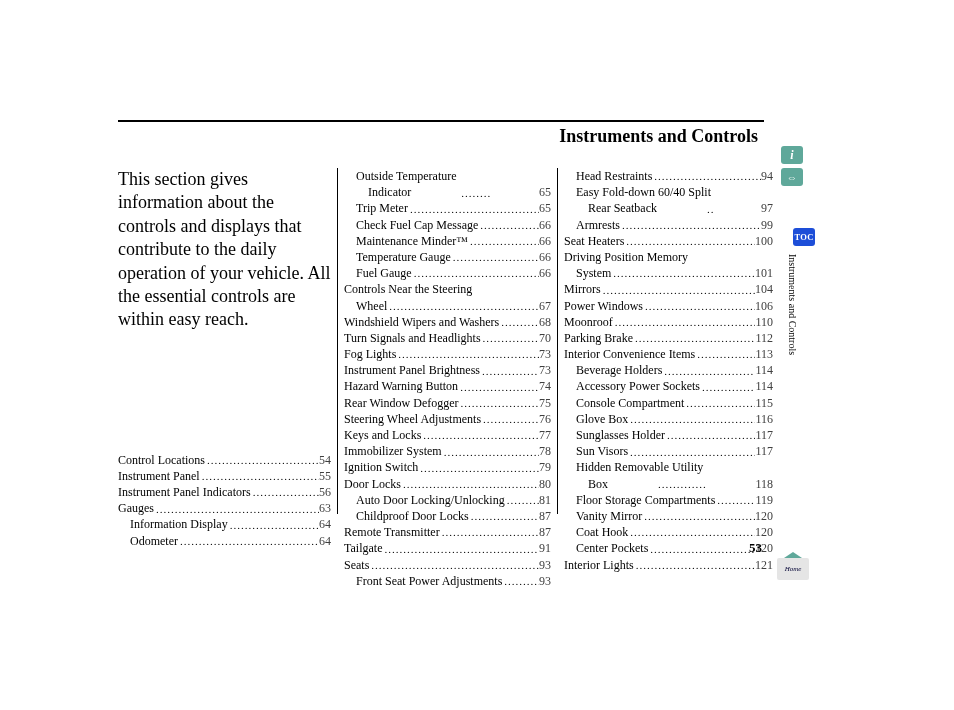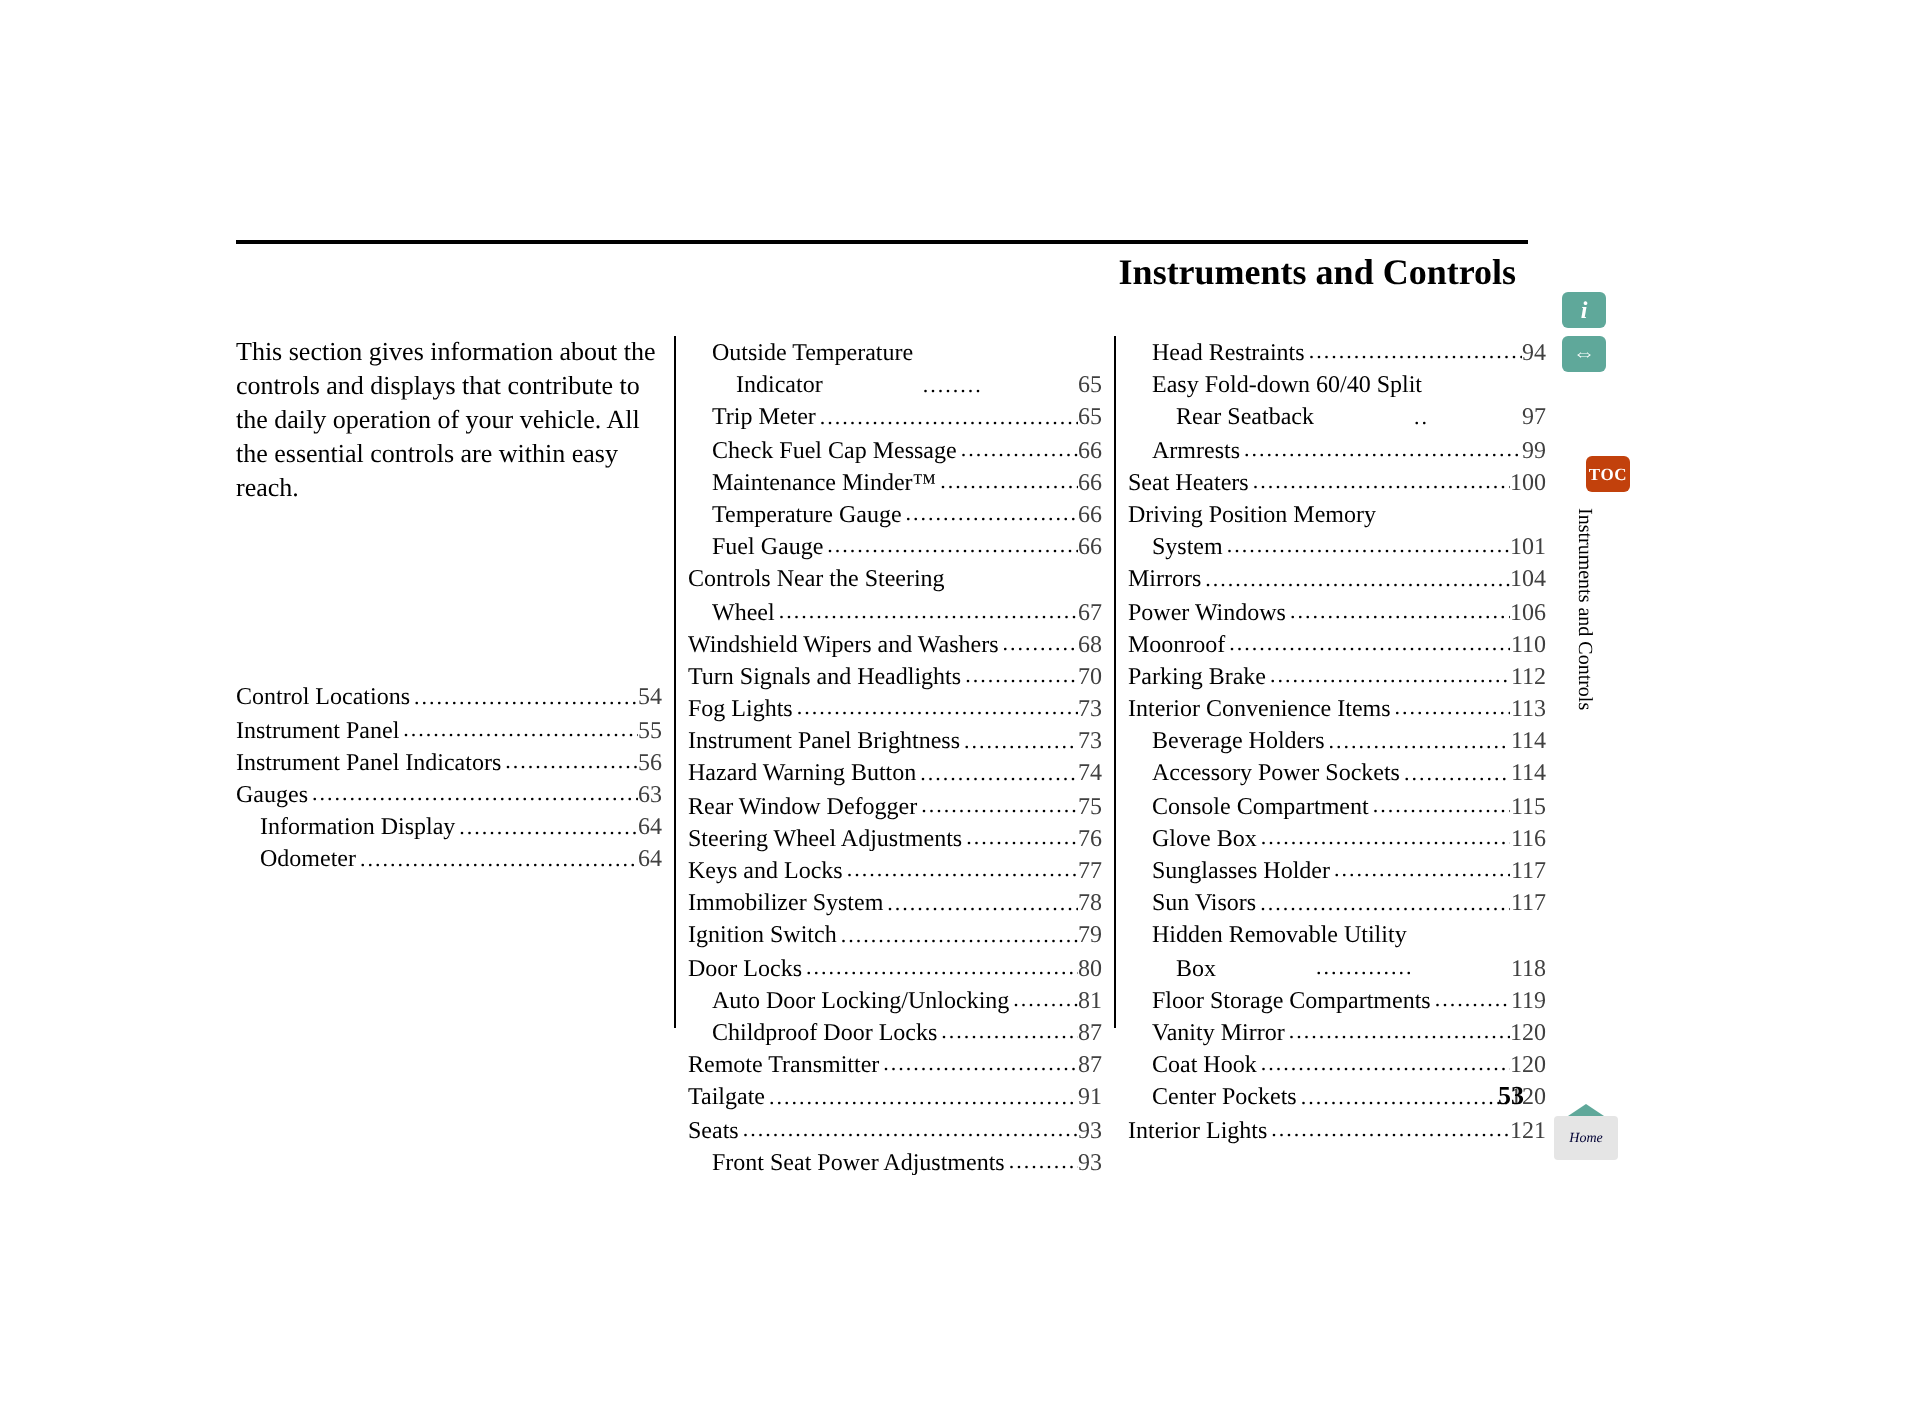--- a/index.html
+++ b/index.html
@@ -44,23 +44,23 @@
     }
     .col1 { width: 213px; }
     .col2 { width: 207px; }
     .col3 { width: 209px; }
     .divider {
       width: 1px;
       background: #000;
       height: 346px;
     }
     .intro {
-      font-size: 13px;
+      font-size: 18px;
       line-height: 1.3;
-      margin-bottom: 88px;
+      margin-bottom: 120px;
     }
     .toc-row {
       display: flex;
       align-items: flex-end;
       white-space: nowrap;
       overflow: hidden;
     }
     .toc-row.indent1 { padding-left: 12px; }
     .toc-row.indent2 { padding-left: 24px; gap: 48px; }
     .toc-label { flex: 0 0 auto; }
@@ -104,21 +104,21 @@
       justify-content: center;
       border-radius: 3px;
       font-size: 9px;
       font-weight: bold;
       color: #fff;
     }
     .tab-info { background: #5fa89a; height: 18px; }
     .tab-car { background: #5fa89a; height: 18px; font-size: 11px; }
     .tab-spacer { height: 34px; background: none; }
     .tab-toc {
-      background: #c2410c;
+      background: #1d4ed8;
       height: 18px;
       font-size: 8.5px;
       letter-spacing: 0.3px;
       margin-left: 24px;
     }
     .tab-label {
       writing-mode: vertical-rl;
       font-size: 10px;
       color: #000;
       margin-top: 4px;

